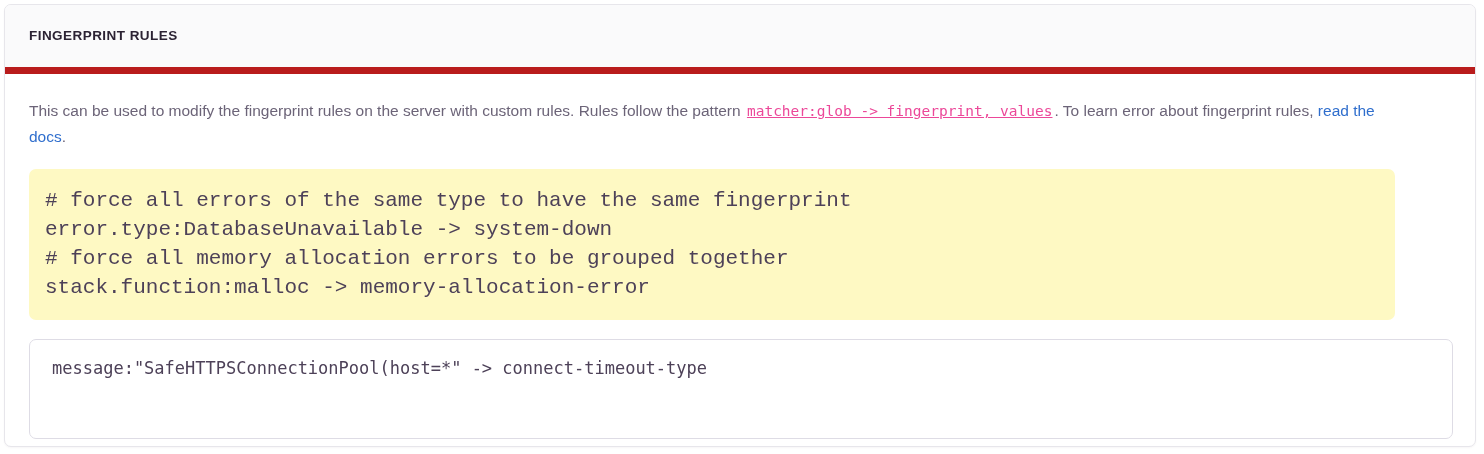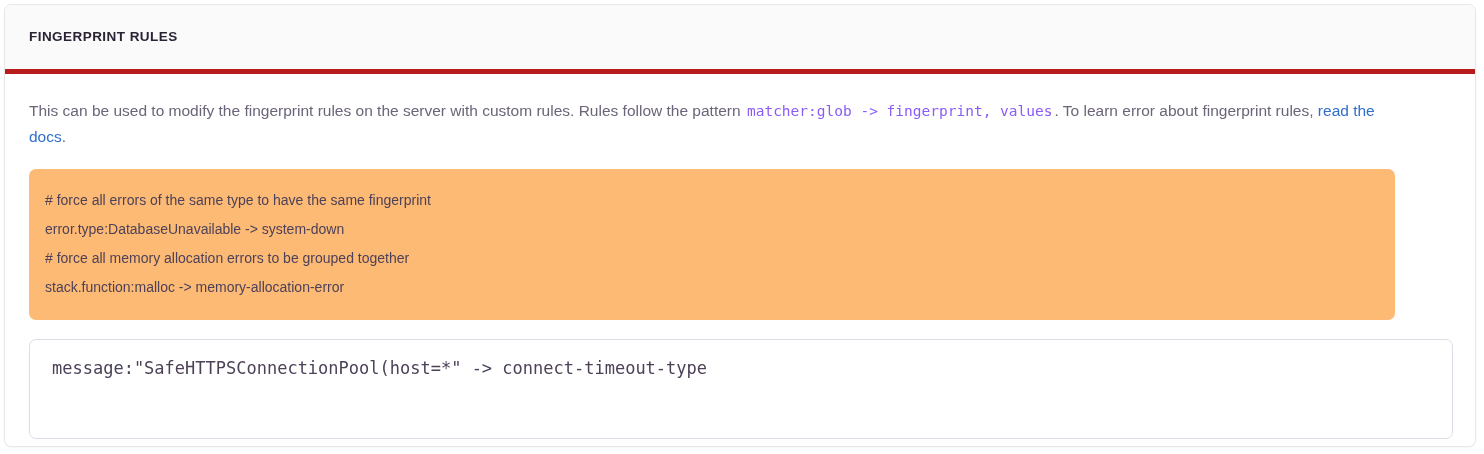--- a/index.html
+++ b/index.html
@@ -25,21 +25,21 @@
     border: 1px solid #e7e6eb;
     border-radius: 7px;
     box-shadow: 0 1px 2px rgba(43, 34, 51, 0.04);
     overflow: hidden;
   }
 
   .panel-header {
     height: 69px;
     box-sizing: border-box;
     background: #fafafb;
-    border-bottom: 5px solid #b91c1c;
+    border-bottom: 7px solid #b91c1c;
     display: flex;
     align-items: center;
     padding: 0 24px;
   }
 
   .panel-title {
     font-size: 13.5px;
     font-weight: bold;
     letter-spacing: 0.45px;
     color: #2b2233;
@@ -55,40 +55,41 @@
     font-size: 15.5px;
     line-height: 26px;
     color: #6c6478;
     margin: 0 0 19px 0;
     max-width: 1348px;
   }
 
   .description code.inline {
     font-family: "DejaVu Sans Mono", "Liberation Mono", monospace;
     font-size: 14.5px;
-    color: #8b5cf6;
+    color: #ec4899;
     background: transparent;
     padding: 0 2px;
     white-space: pre;
+    text-decoration: underline;
   }
 
   .doc-link {
     color: #2f6ecd;
     text-decoration: none;
   }
 
   .code-block {
     margin: 0 0 19px 0;
     width: 1366px;
     box-sizing: border-box;
-    background: #fdba74;
+    background: #fef9c3;
     border-radius: 7px;
     padding: 17px 16px 18px 16px;
-    font-family: Liberation Sans, sans-serif;
-    font-size: 14px;
+    font-family: Liberation Mono, monospace;
+    font-size: 21px;
     line-height: 29px;
     color: #4d4158;
     white-space: pre;
     overflow: hidden;
   }
 
   .rules-textarea {
     display: block;
     width: 1424px;
     height: 100px;

